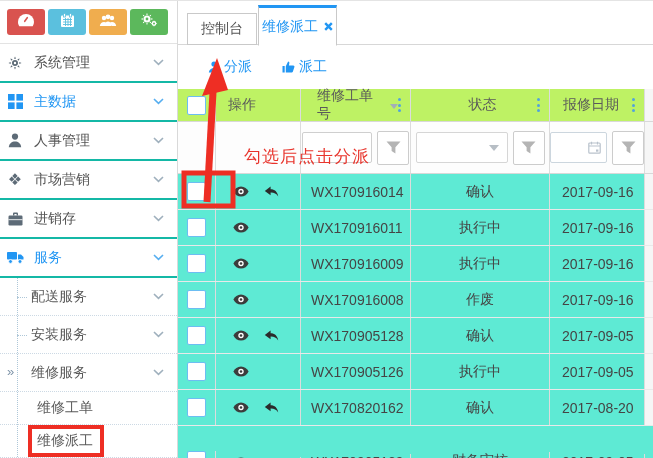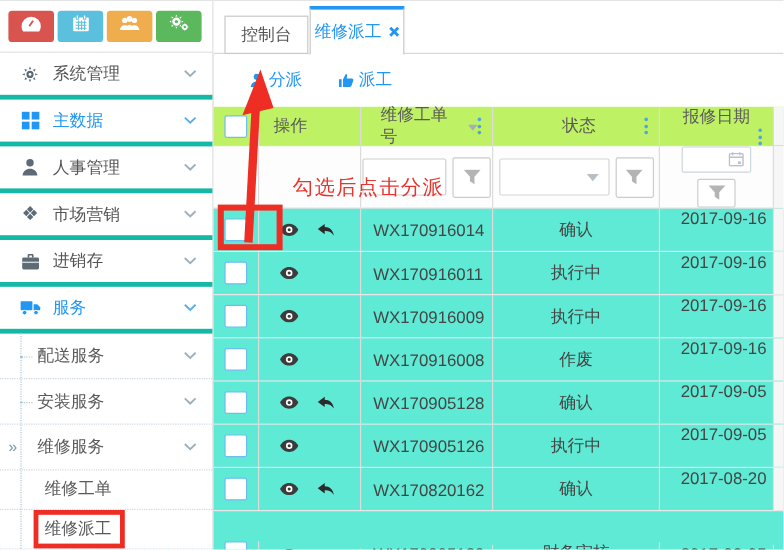--- a/index.html
+++ b/index.html
@@ -8,22 +8,22 @@
        -webkit-font-smoothing:antialiased;}
   .page{position:absolute;inset:0;border-top:1px solid #e4e4e4;box-sizing:border-box;}
 
   
   .sidebar{position:absolute;left:0;top:0;width:178px;height:458px;background:#fff;
            border-right:1px solid #d9d9d9;box-sizing:border-box;}
   .quickbar{height:43px;display:flex;align-items:center;padding-left:7px;gap:3px;
             border-bottom:1px solid #e3e3e3;box-sizing:border-box;}
   .qbtn{width:38px;height:26px;border-radius:3px;display:flex;align-items:center;
         justify-content:center;cursor:pointer;}
-  .nav-item{height:39px;display:flex;align-items:center;padding-left:15px;
-            border-bottom:4px solid #14b8a6;box-sizing:border-box;cursor:pointer;}
+  .nav-item{height:39px;display:flex;align-items:center;padding-left:5px;
+            border-bottom:2px solid #14b8a6;box-sizing:border-box;cursor:pointer;}
   .nav-icon{width:20px;display:flex;justify-content:center;margin-right:9px;}
   .nav-label{font-size:14px;color:#555;}
   .nav-item.blue .nav-label{color:#2196f3;}
   .chev{margin-left:auto;margin-right:13px;display:flex;}
   .nav-sub{height:38px;display:flex;align-items:center;padding-left:31px;
            border-bottom:1px dotted #ccd9e4;box-sizing:border-box;position:relative;cursor:pointer;}
   .nav-sub .nav-label{font-size:14px;color:#5a5a5a;}
   .nav-sub .stub{position:absolute;left:17px;top:50%;width:10px;border-top:1px dotted #aec7d8;}
   .nav-sub .gg{position:absolute;left:7px;top:50%;transform:translateY(-58%);
                font-size:13px;color:#7d93a8;}
@@ -51,21 +51,21 @@
   .g-row{display:flex;box-sizing:border-box;background:#5eead4;}
   .g-head{height:33px;background:#bef264;border-bottom:1px solid #d8d8d8;}
   .g-filter{height:52px;background:#fdfdfd;border-bottom:1px solid #d8d8d8;}
   .t-row{height:36px;border-bottom:1px solid #e9e9e9;}
   .t-row:last-child{height:46px;border-bottom:none;}
   .c{box-sizing:border-box;border-right:1px solid #dcdcdc;display:flex;align-items:center;}
   .c.cb{width:38px;justify-content:center;}
   .c.act{width:85px;padding-left:17px;gap:15px;}
   .c.no{width:110px;padding-left:10px;}
   .c.st{width:139px;justify-content:center;}
-  .c.dt{width:95px;padding-left:12px;flex-direction:column;}
+  .c.dt{width:95px;padding-left:12px;}
   .c.strip{width:8px;border-right:none;background:#f6f6f6;}
   .hc{font-size:14px;color:#5a5a5a;}
   .cell-text{font-size:14px;color:#454545;}
   .checkbox{width:17px;height:17px;border:1px solid #6cbdf2;border-radius:2px;background:#fff;cursor:pointer;}
   .kebab{display:flex;flex-direction:column;gap:2.5px;margin-left:auto;margin-right:9px;cursor:pointer;}
   .kebab i{width:3px;height:3px;border-radius:50%;background:#52a3dc;}
   .sortcaret{width:0;height:0;border-left:4px solid transparent;border-right:4px solid transparent;
              border-top:5px solid #a3aeb8;margin-left:6px;margin-top:2px;}
   .spacer{width:17px;}
   .f-input{height:31px;border:1px solid #cfcfcf;border-radius:2px;background:#fff;box-sizing:border-box;}

